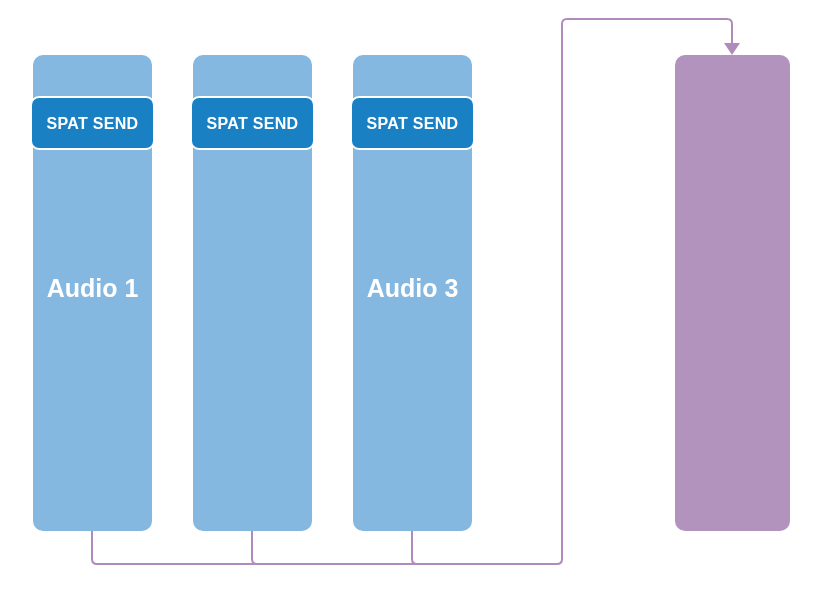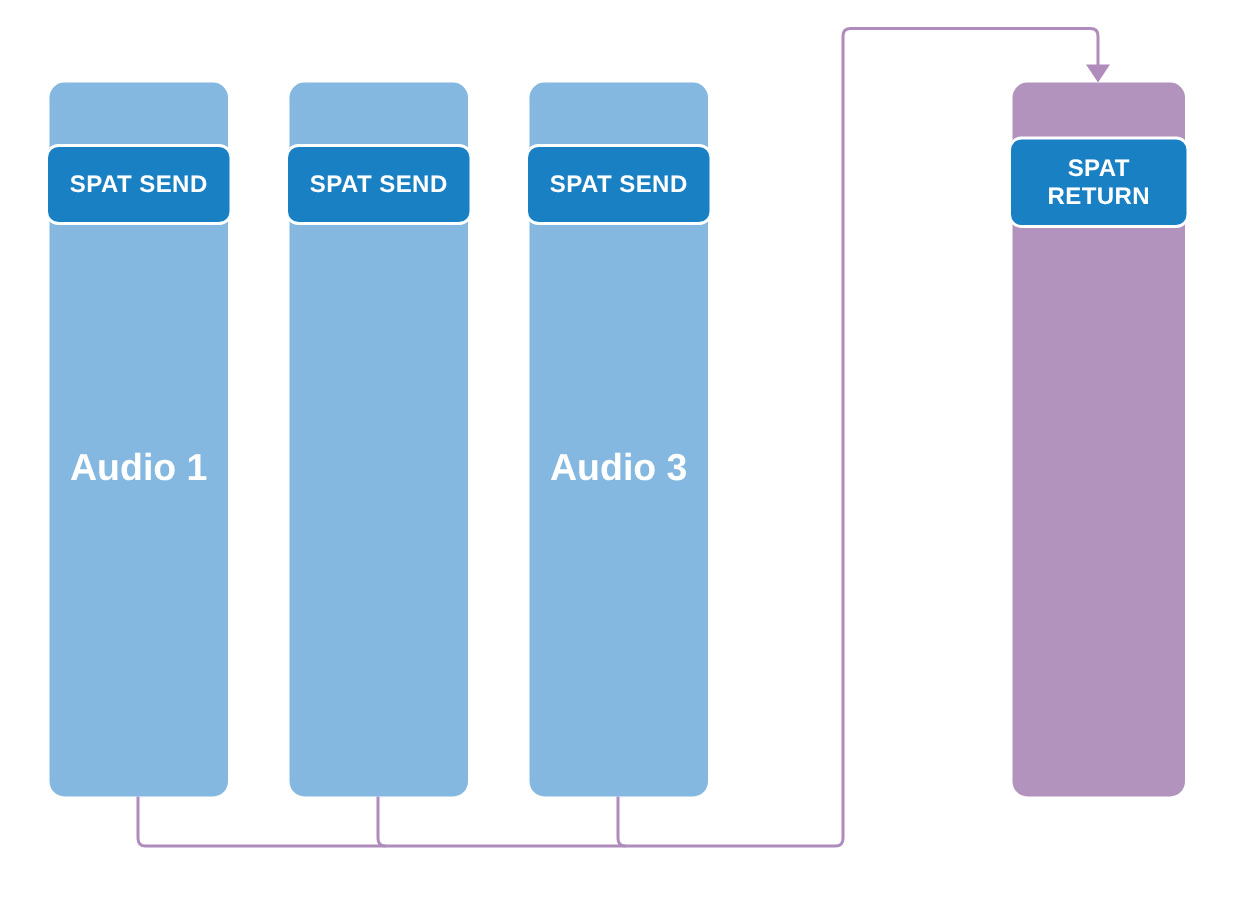--- a/index.html
+++ b/index.html
@@ -65,21 +65,20 @@
   .track-label {
     position: absolute;
     top: 218px;
     left: 0;
     width: 100%;
     text-align: center;
     color: var(--text, #ffffff);
     font-weight: bold;
     font-size: 25px;
     line-height: 30px;
-    margin-top: 24px;
   }
   .track.master .track-label { letter-spacing: 0.5px; }
 </style>
 </head>
 <body>
 
 <div class="canvas">
 
   <svg class="connectors" viewBox="0 0 825 598" xmlns="http://www.w3.org/2000/svg" aria-hidden="true">
     <path class="conn" d="M 92 531 L 92 559 Q 92 564 97 564 L 557 564 Q 562 564 562 559 L 562 24 Q 562 19 567 19 L 727 19 Q 732 19 732 24 L 732 44"></path>
@@ -102,19 +101,15 @@
   </div>
 
   <div class="track audio t3">
     <div class="badge send">
       <span>SPAT SEND</span>
     </div>
     <div class="track-label">Audio 3</div>
   </div>
 
   <div class="track master tm">
-    <div class="badge return">
-      <span>SPAT
-RETURN</span>
-    </div>
   </div>
 
 </div>
 
 </body></html>

